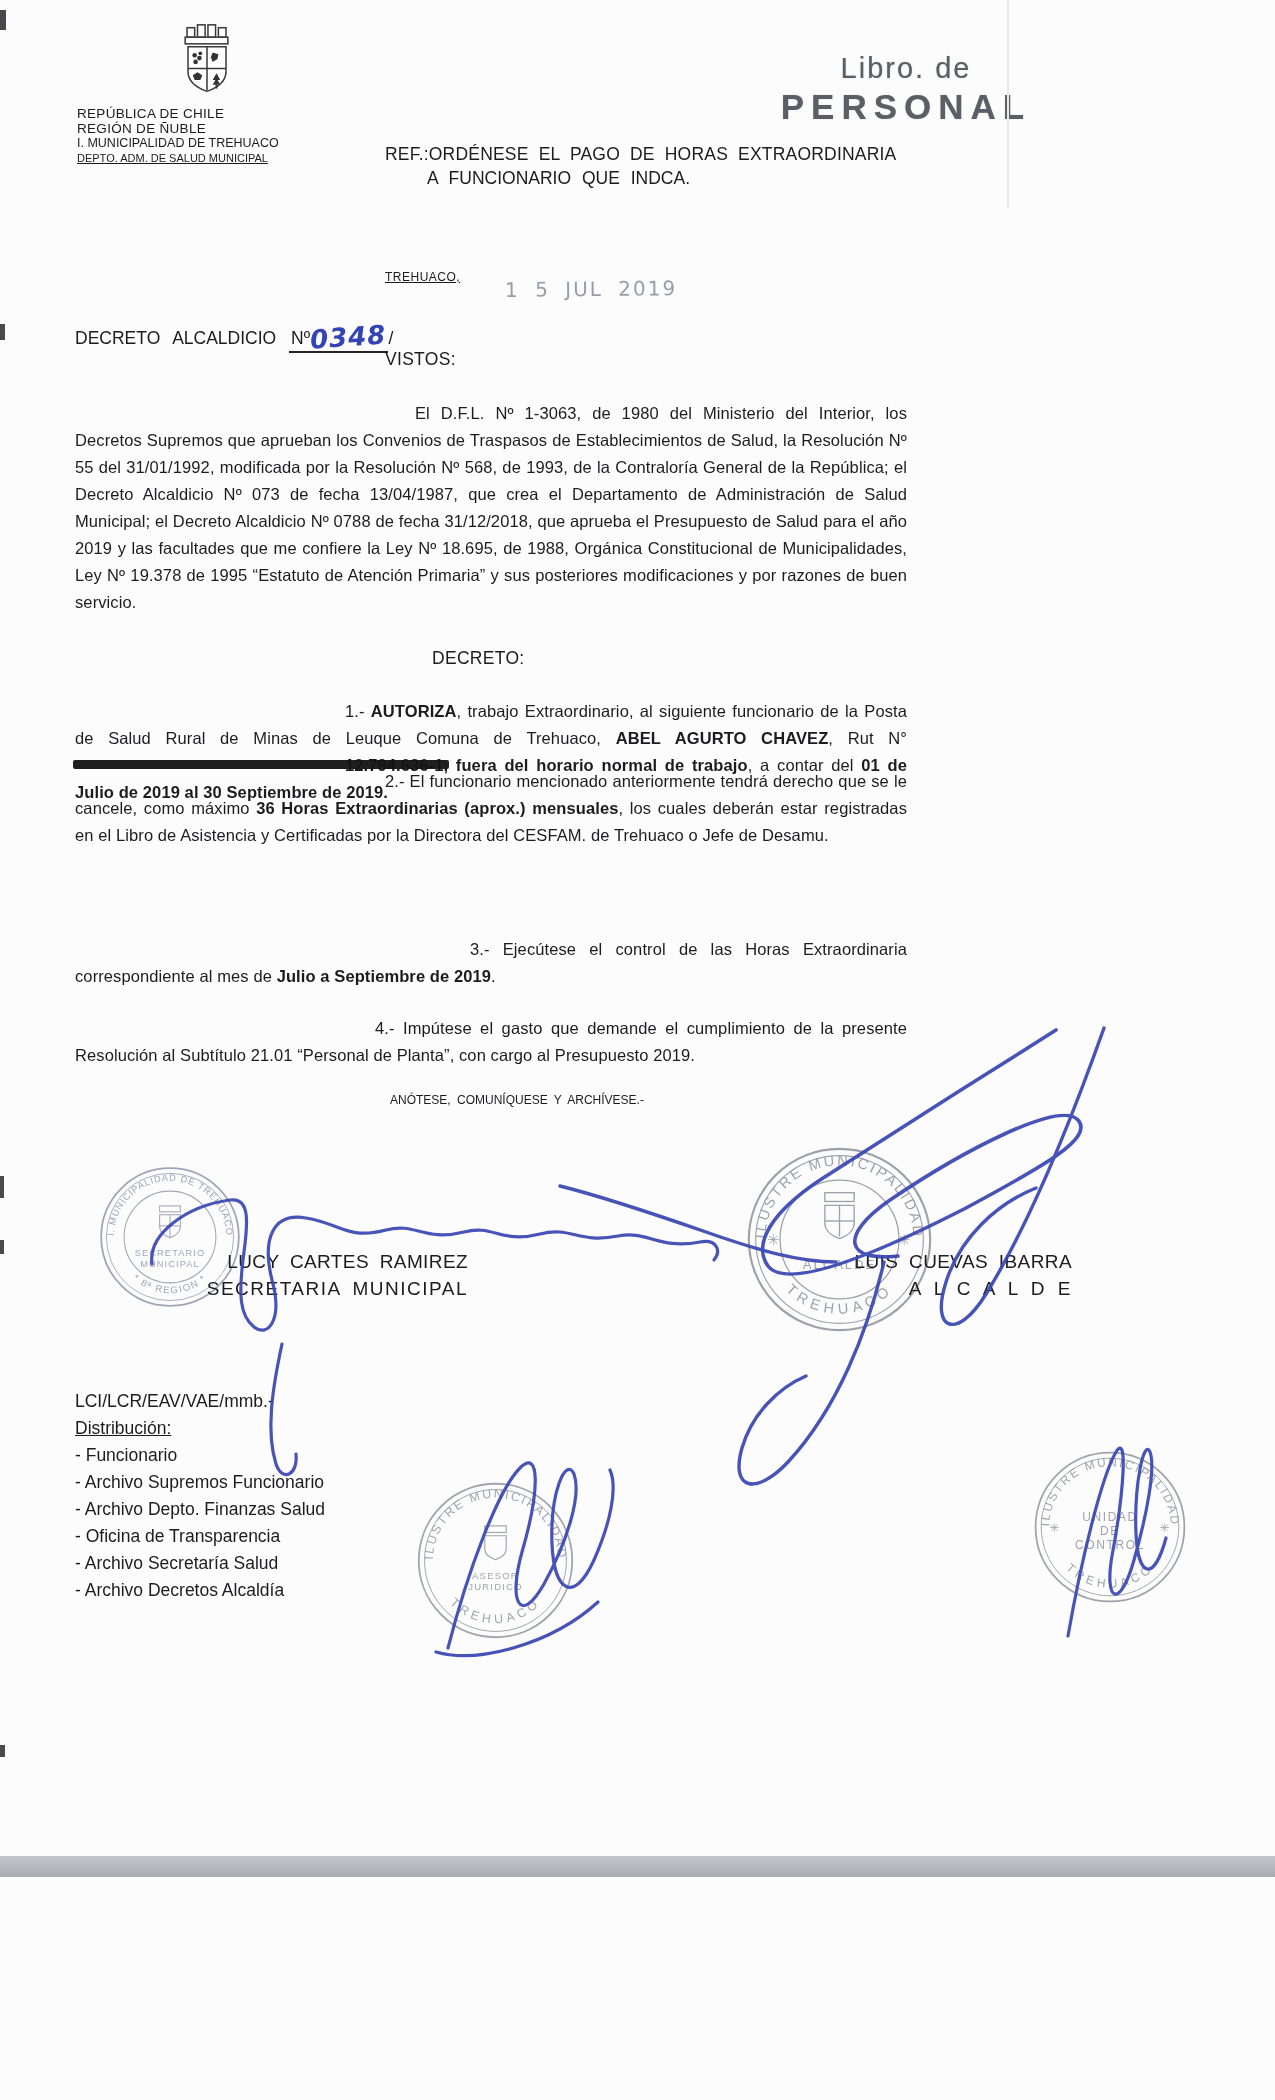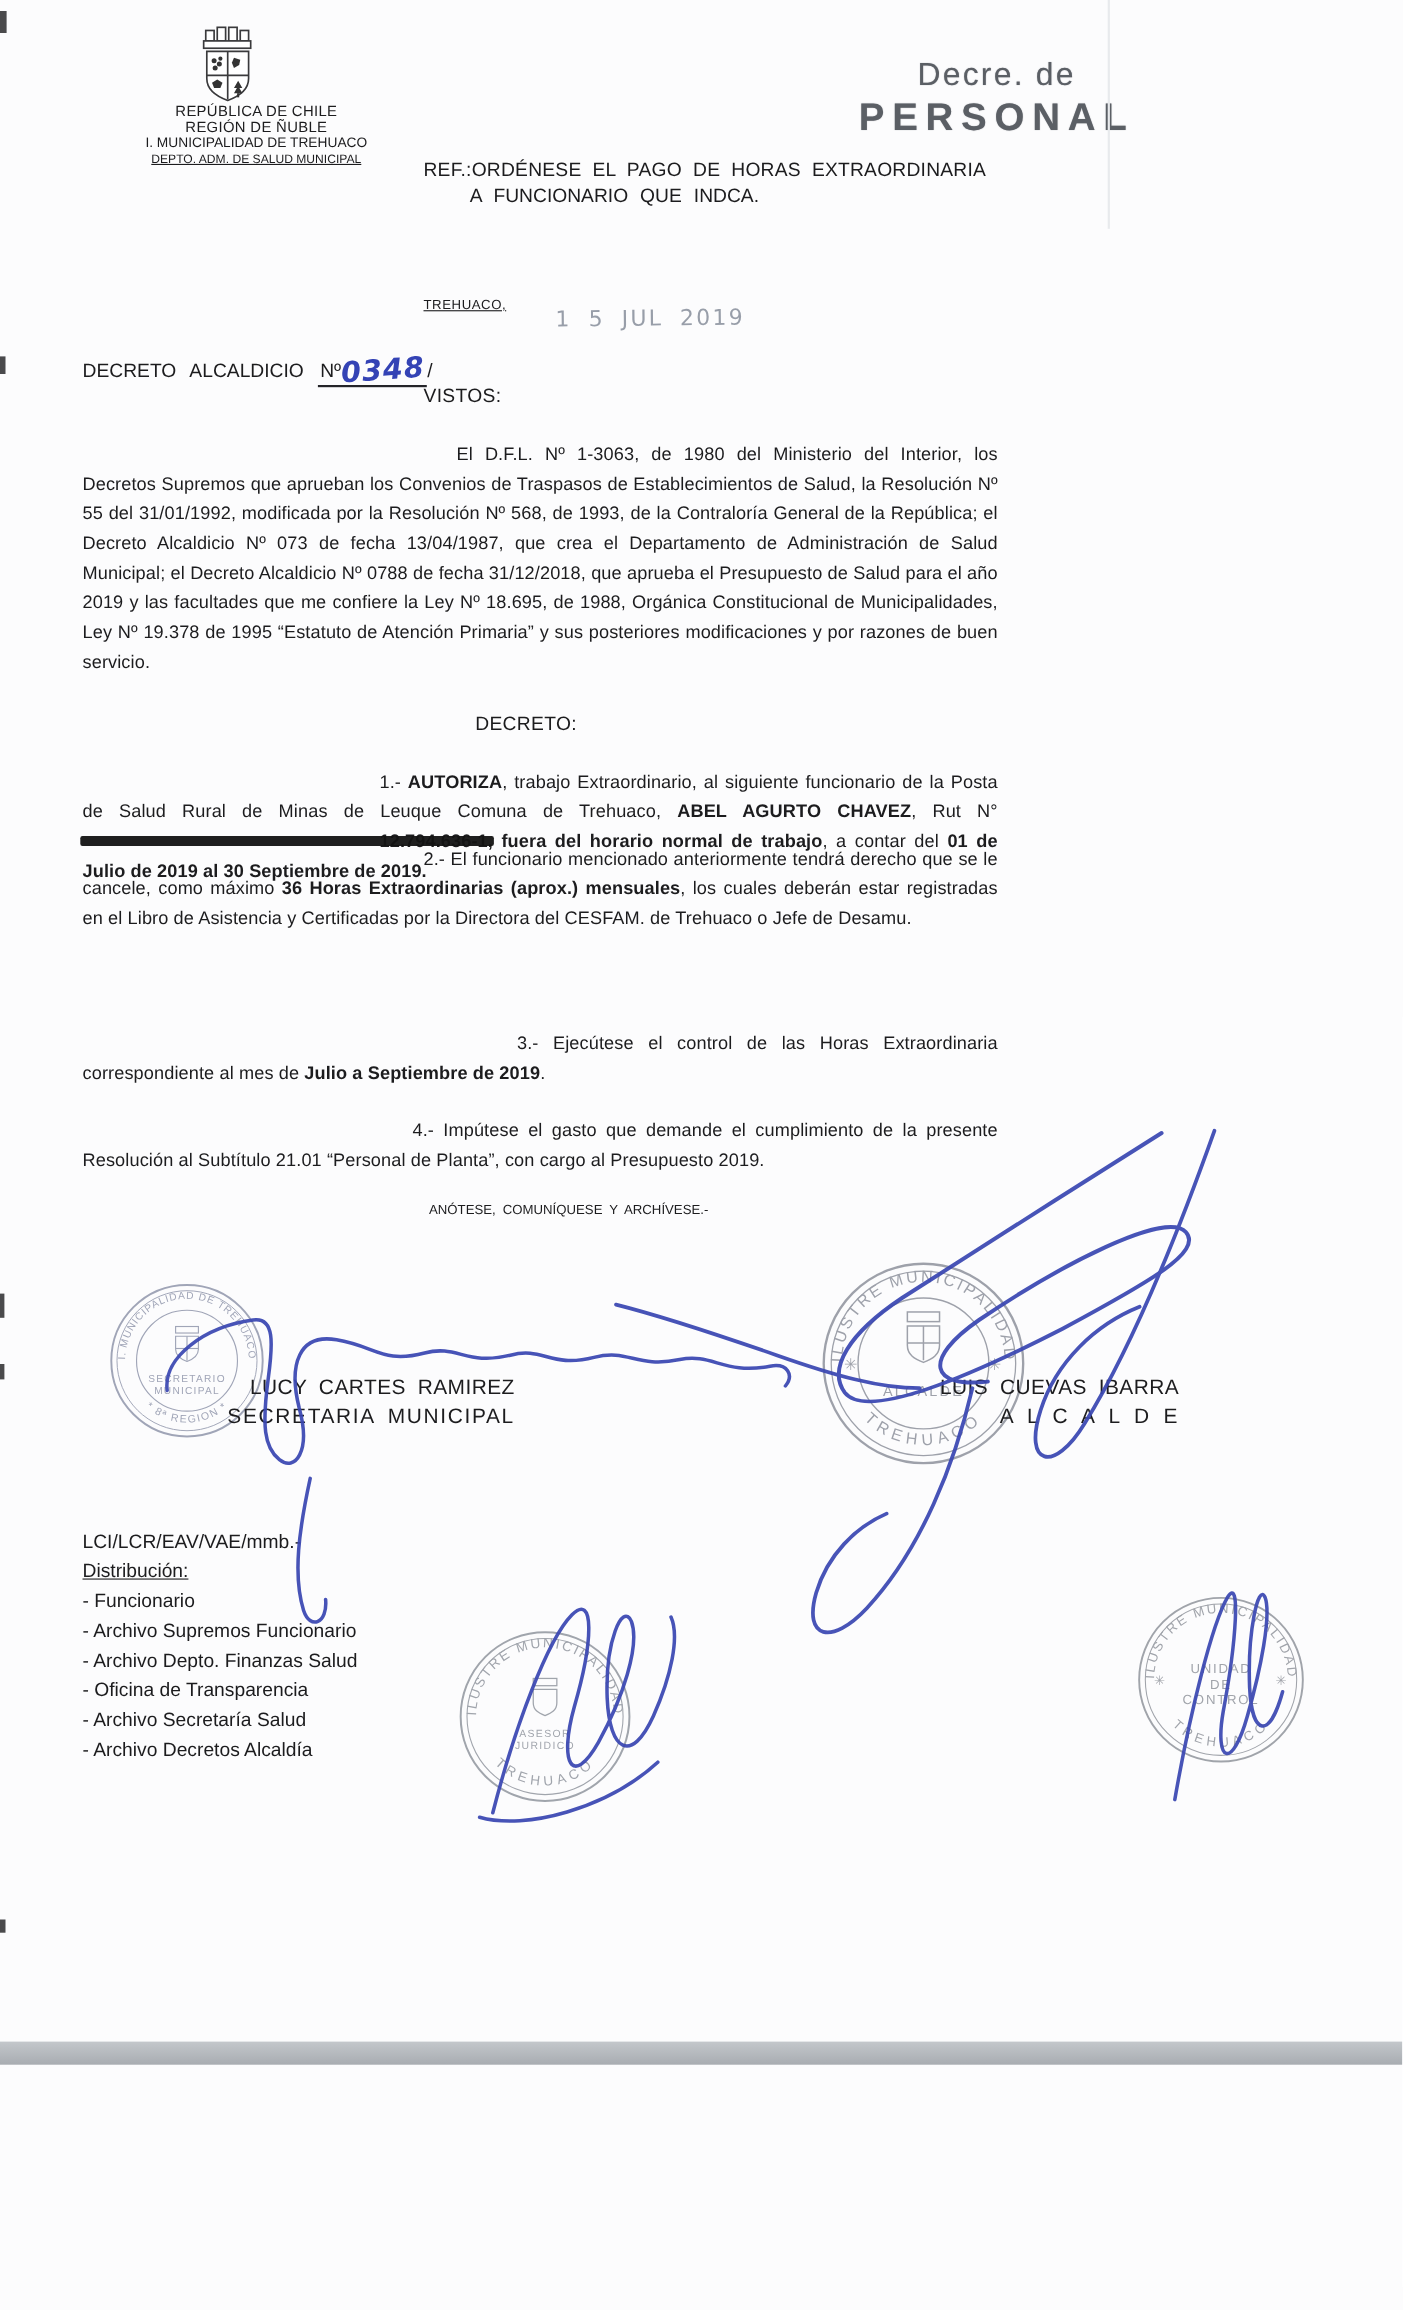--- a/index.html
+++ b/index.html
@@ -2,21 +2,21 @@
 <html><head>
 <meta charset="utf-8">
 <style>
   html,body{margin:0;padding:0;background:#fff;}
   .page{position:relative;width:1275px;height:2100px;background:#fcfcfd;overflow:hidden;
         font-family:"Liberation Sans",sans-serif;color:#1c1c1e;}
   .abs{position:absolute;}
   .b{font-weight:700;}
   
   .emblem{left:178px;top:22px;}
-  .letterhead{left:77px;top:93px;width:312px;text-align:center;line-height:15px;}
+  .letterhead{left:77px;top:106px;width:312px;text-align:left;line-height:15px;}
   .lh1{font-size:13.5px;letter-spacing:.3px;}
   .lh3{font-size:12.5px;}
   .lh4{font-size:11px;text-decoration:underline;}
   
   .doctype{left:770px;top:52px;width:272px;text-align:center;color:#5b5f65;
            text-shadow:0 0 1px rgba(92,97,104,.55);}
   .doctype .l1{font-size:29px;letter-spacing:2px;}
   .doctype .l2{font-size:35px;font-weight:700;letter-spacing:7px;margin-top:2px;}
   
   .refblock{left:385px;top:142px;width:540px;font-size:17.5px;line-height:24px;}
@@ -82,21 +82,21 @@
   </svg>
 
   <div class="abs letterhead">
     <div class="lh1">REPÚBLICA DE CHILE</div>
     <div class="lh1">REGIÓN DE ÑUBLE</div>
     <div class="lh3">I. MUNICIPALIDAD  DE  TREHUACO</div>
     <div class="lh4">DEPTO. ADM. DE SALUD MUNICIPAL</div>
   </div>
 
   <div class="abs doctype">
-    <div class="l1">Decre. de</div>
+    <div class="l1">Libro. de</div>
     <div class="l2">PERSONAL</div>
   </div>
 
   <div class="abs refblock">
     <div class="r1">REF.:ORDÉNESE EL PAGO DE HORAS EXTRAORDINARIA</div>
     <div class="r2">A FUNCIONARIO QUE INDCA.</div>
   </div>
 
   <div class="abs place">TREHUACO,</div>
   <div class="abs datestamp">1 5 JUL 2019</div>

